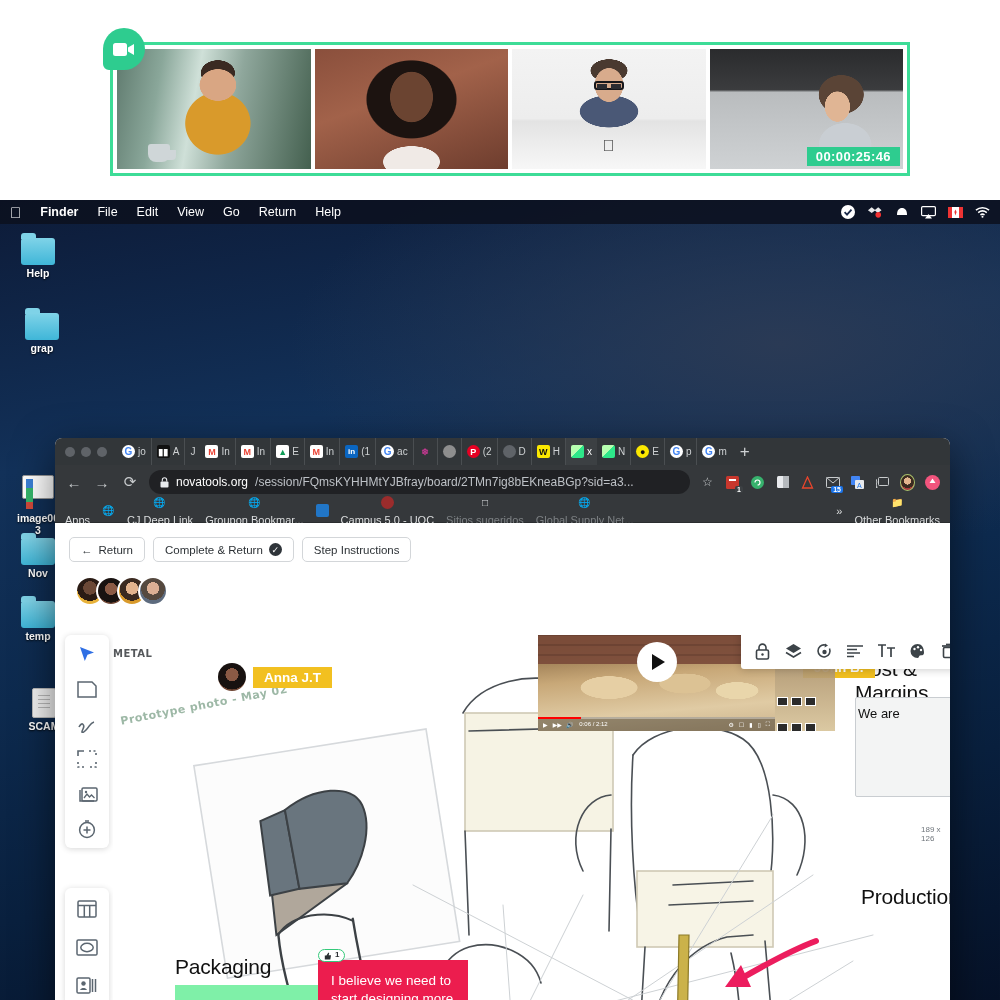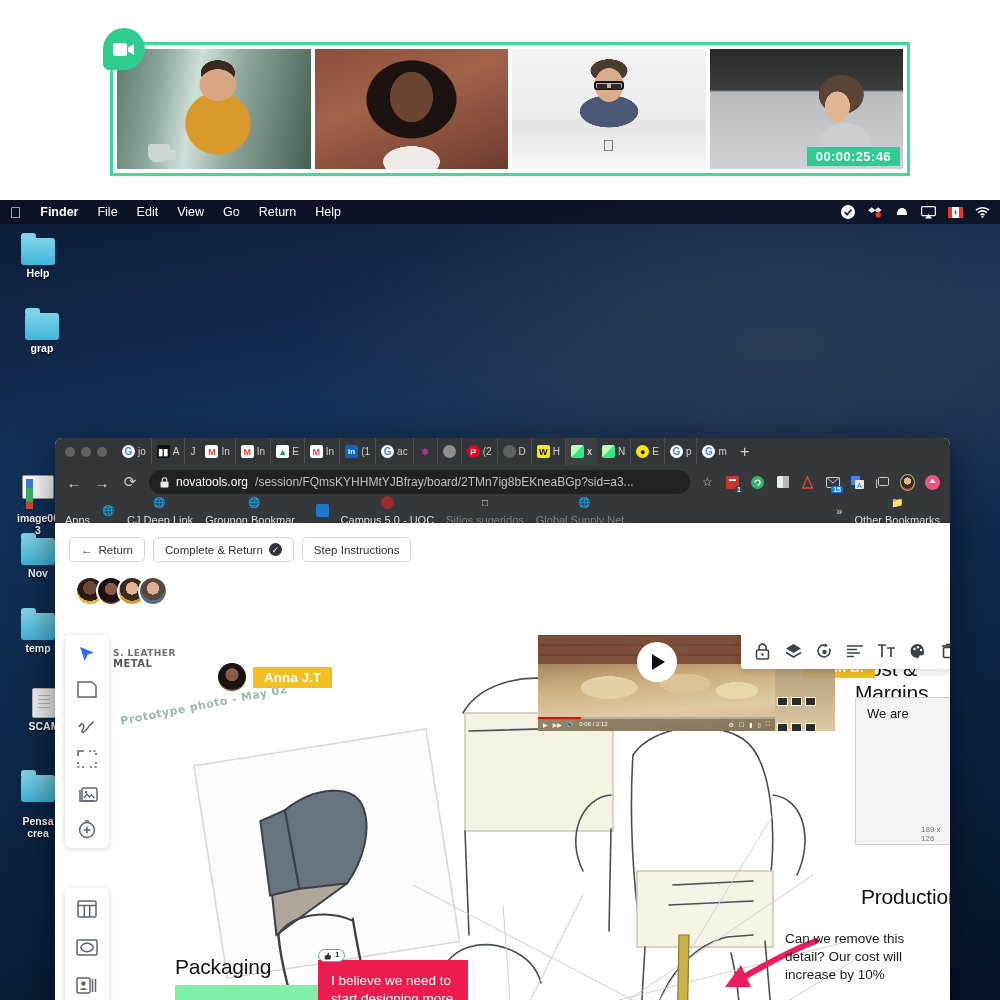--- a/index.html
+++ b/index.html
@@ -225,23 +225,23 @@
   .sticky.green { background:#7ff0a8; }
   .sticky.red   { background:#ec1d4e; }
   .like-pill { position:absolute; left:0; top:-11px; background:#fff; border:1px solid #34c97a;
                border-radius:9px; font-size:8px; color:#2b2f33; padding:0 5px;
                display:flex; align-items:center; gap:3px; height:13px; }
 
   .annot { position:absolute; font-size:13.5px; color:#1b1b1b; line-height:1.32; }
 
   
   #textbox {
-    position:absolute; left:742px; top:62px; width:140px; height:148px;
+    position:absolute; left:742px; top:62px; width:140px; height:100px;
     background:#f3f4f4; border:1px solid #c9cdd1; border-radius:2px;
-    padding:8px 11px; font-size:13px; color:#111;
+    padding:8px 2px; font-size:13px; color:#111;
   }
   #textbox-size { position:absolute; left:808px; top:190px; font-size:8px; color:#70767c; }
 
   
   #fmtbar {
     position:absolute; left:628px; top:-2px; height:36px; background:#fff;
     box-shadow: 0 1px 8px rgba(0,0,0,.2); border-radius:3px;
     display:flex; align-items:center; gap:13px; padding:0 12px;
   }
   .fic { width:18px; height:18px; display:flex; align-items:center; justify-content:center; color:#3c4348; }
@@ -376,32 +376,27 @@
   </div>
   <div class="dicon" style="left:2px;top:263px;white-space:pre-line">
     <span class="glyph imgf"><i></i><i></i><i></i></span>
     <span>image00
 3</span>
   </div>
   <div class="dicon" style="left:2px;top:338px">
     <span class="glyph folder"></span>
     <span>Nov</span>
   </div>
-  <div class="dicon" style="left:2px;top:413px">
+  <div class="dicon" style="left:2px;top:401px">
     <span class="glyph folder"></span>
     <span>temp</span>
   </div>
   <div class="dicon" style="left:8px;top:488px">
     <span class="glyph docf"></span>
     <span>SCAM</span>
-  </div>
-  <div class="dicon" style="left:2px;top:563px;white-space:pre-line">
-    <span class="glyph folder"></span>
-    <span>Pensa
-crea</span>
   </div>
 
   <div id="chrome">
 
     <div id="tabstrip">
       <span class="winbtns">
           <i></i>
           <i></i>
           <i></i>
         </span>
@@ -740,33 +735,31 @@
             <path d="M390 270 L410 540" stroke="#cdd1d4" stroke-width="1"></path>
             <path d="M330 540 L470 260" stroke="#cdd1d4" stroke-width="1"></path>
 
             <path d="M432 558 L520 548" stroke="#4a4f54" stroke-width="1.2"></path>
           </g>
 
           <path d="M566 300 L576 300 L574 404 L564 404 Z" fill="#cbb24a" stroke="#8c7a28" stroke-width="1.2"></path>
         </svg>
 
         <div class="hw" style="left:24px;top:95px;transform:rotate(-11deg);font-size:11px">Prototype photo - May 02</div>
-        <div class="hw" style="left:358px;top:80px;color:#6d6f72;font-size:9px">S. LEATHER</div>
         <div class="hw" style="left:390px;top:540px;color:#55585b;font-size:10px">METAL</div>
 
         <svg style="position:absolute;left:598px;top:300px" width="110" height="58">
           <path d="M105 6 C78 16 50 32 26 46" stroke="#ec1d5e" stroke-width="6" fill="none" stroke-linecap="round"></path>
           <path d="M30 30 L14 52 L40 52 Z" fill="#ec1d5e"></path>
         </svg>
 
         <div class="section-title" style="left:742px;top:22px">Cost &amp; Margins</div>
         <div class="section-title" style="left:748px;top:250px">Production</div>
         <div class="section-title" style="left:62px;top:320px">Packaging</div>
 
-        <div class="annot" style="left:672px;top:295px;width:140px">Can we remove this detail? Our cost will increase by 10%</div>
 
         <div class="sticky green" style="left:62px;top:350px;width:175px;height:140px">We can use the same packaging we are using for the Metal X Chair.</div>
         <div class="sticky red" style="left:205px;top:325px;width:150px;height:112px">
           <span class="like-pill">
             <svg width="8" height="8" viewBox="0 0 10 10">
                 <path d="M1 4.5h2v5H1z M3 4.5 L5.5.5 6.5 1.5 5.8 4h3l-.9 5.5H3z" fill="#2b2f33"></path>
               </svg>
             <b>1</b>
           </span>
           <span>I believe we need to start designing more eco-friendly packaging.</span>

